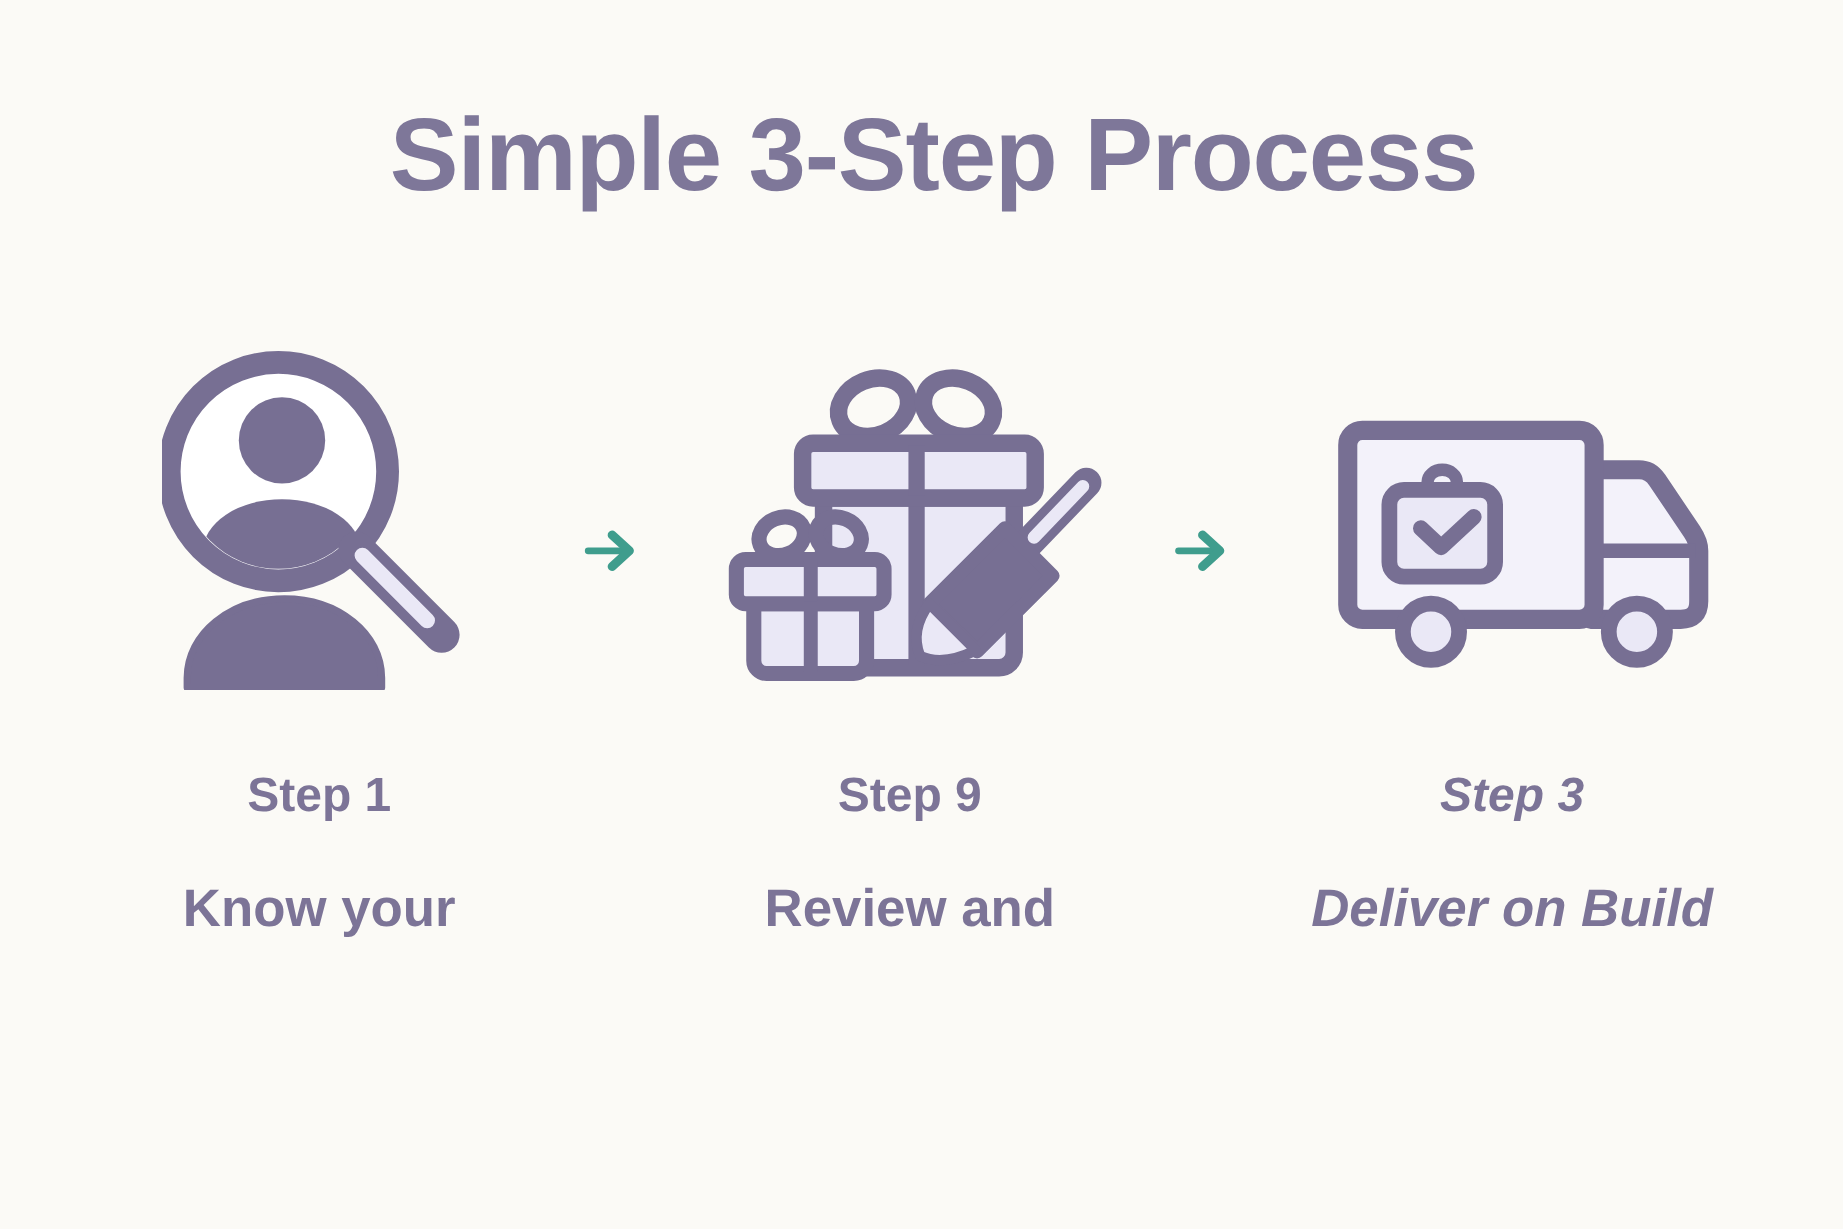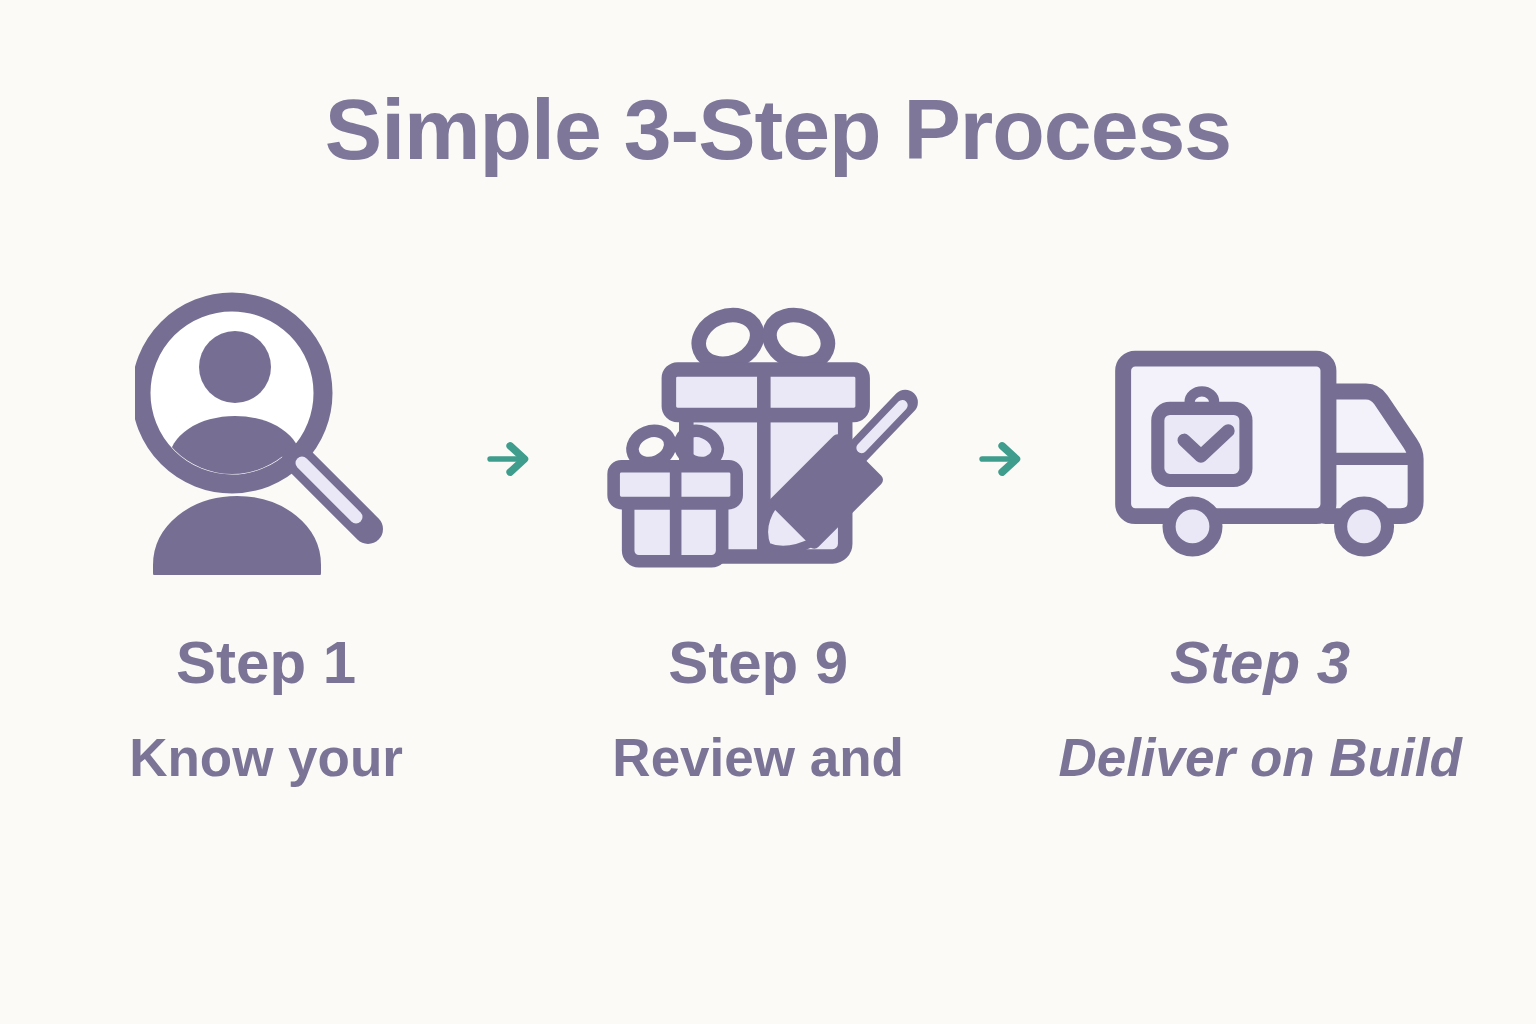--- a/index.html
+++ b/index.html
@@ -47,29 +47,29 @@
   }
   .arrow-wrap {
     width:50px;
     margin-top:140px;
     display:flex;
     justify-content:center;
     flex-shrink:0;
   }
   .step-label {
     margin-top:58px;
-    font-size:60px;
+    font-size:40px;
     line-height:60px;
     font-weight:700;
     color:var(--step-text);
     text-align:center;
   }
   .step-desc {
     margin-top:28px;
-    font-size:53px;
+    font-size:44px;
     line-height:74px;
     font-weight:700;
     color:var(--step-text);
     text-align:center;
   }
   
   .s   { stroke:var(--icon-outline); fill:none; }
   .sw  { stroke:var(--icon-outline); fill:#ffffff; }
   .sf  { stroke:var(--icon-outline); fill:var(--icon-fill-light); }
   .sfl { stroke:var(--icon-outline); fill:var(--icon-fill-lighter); }

